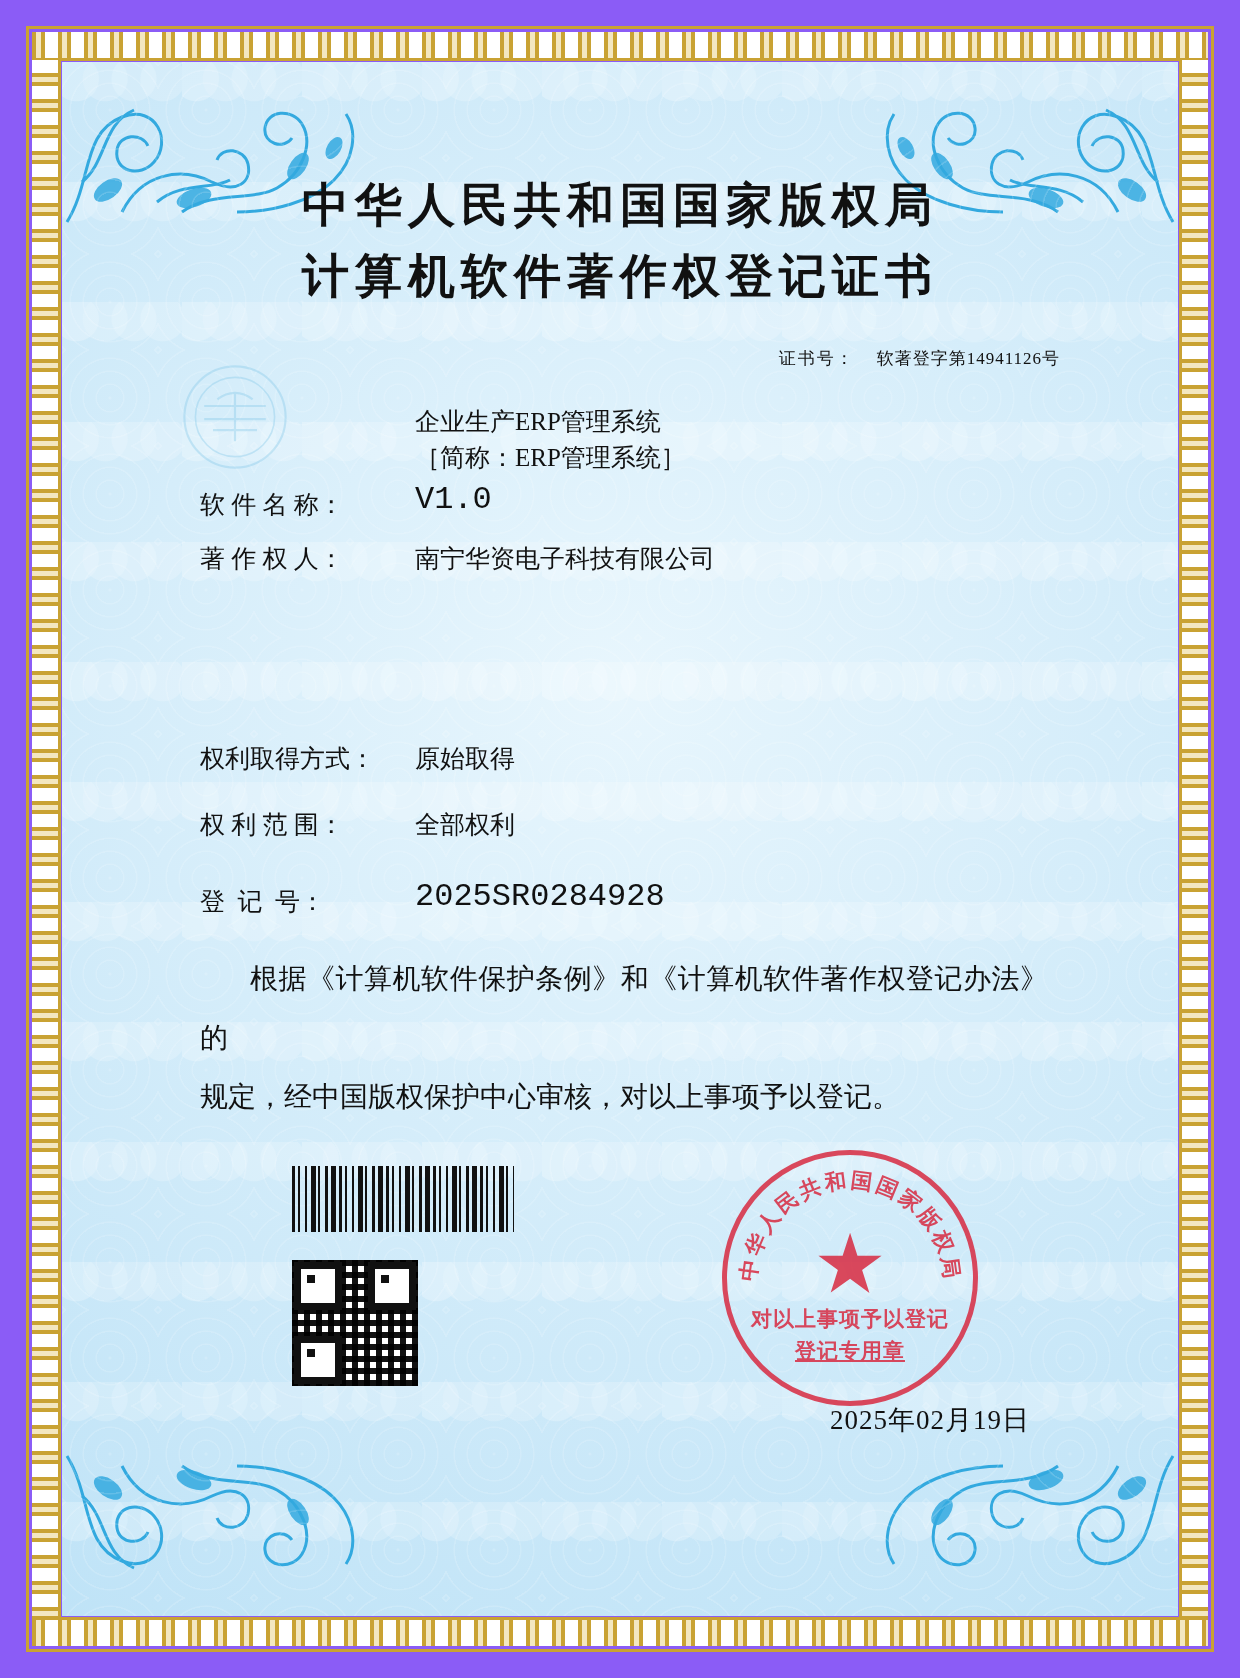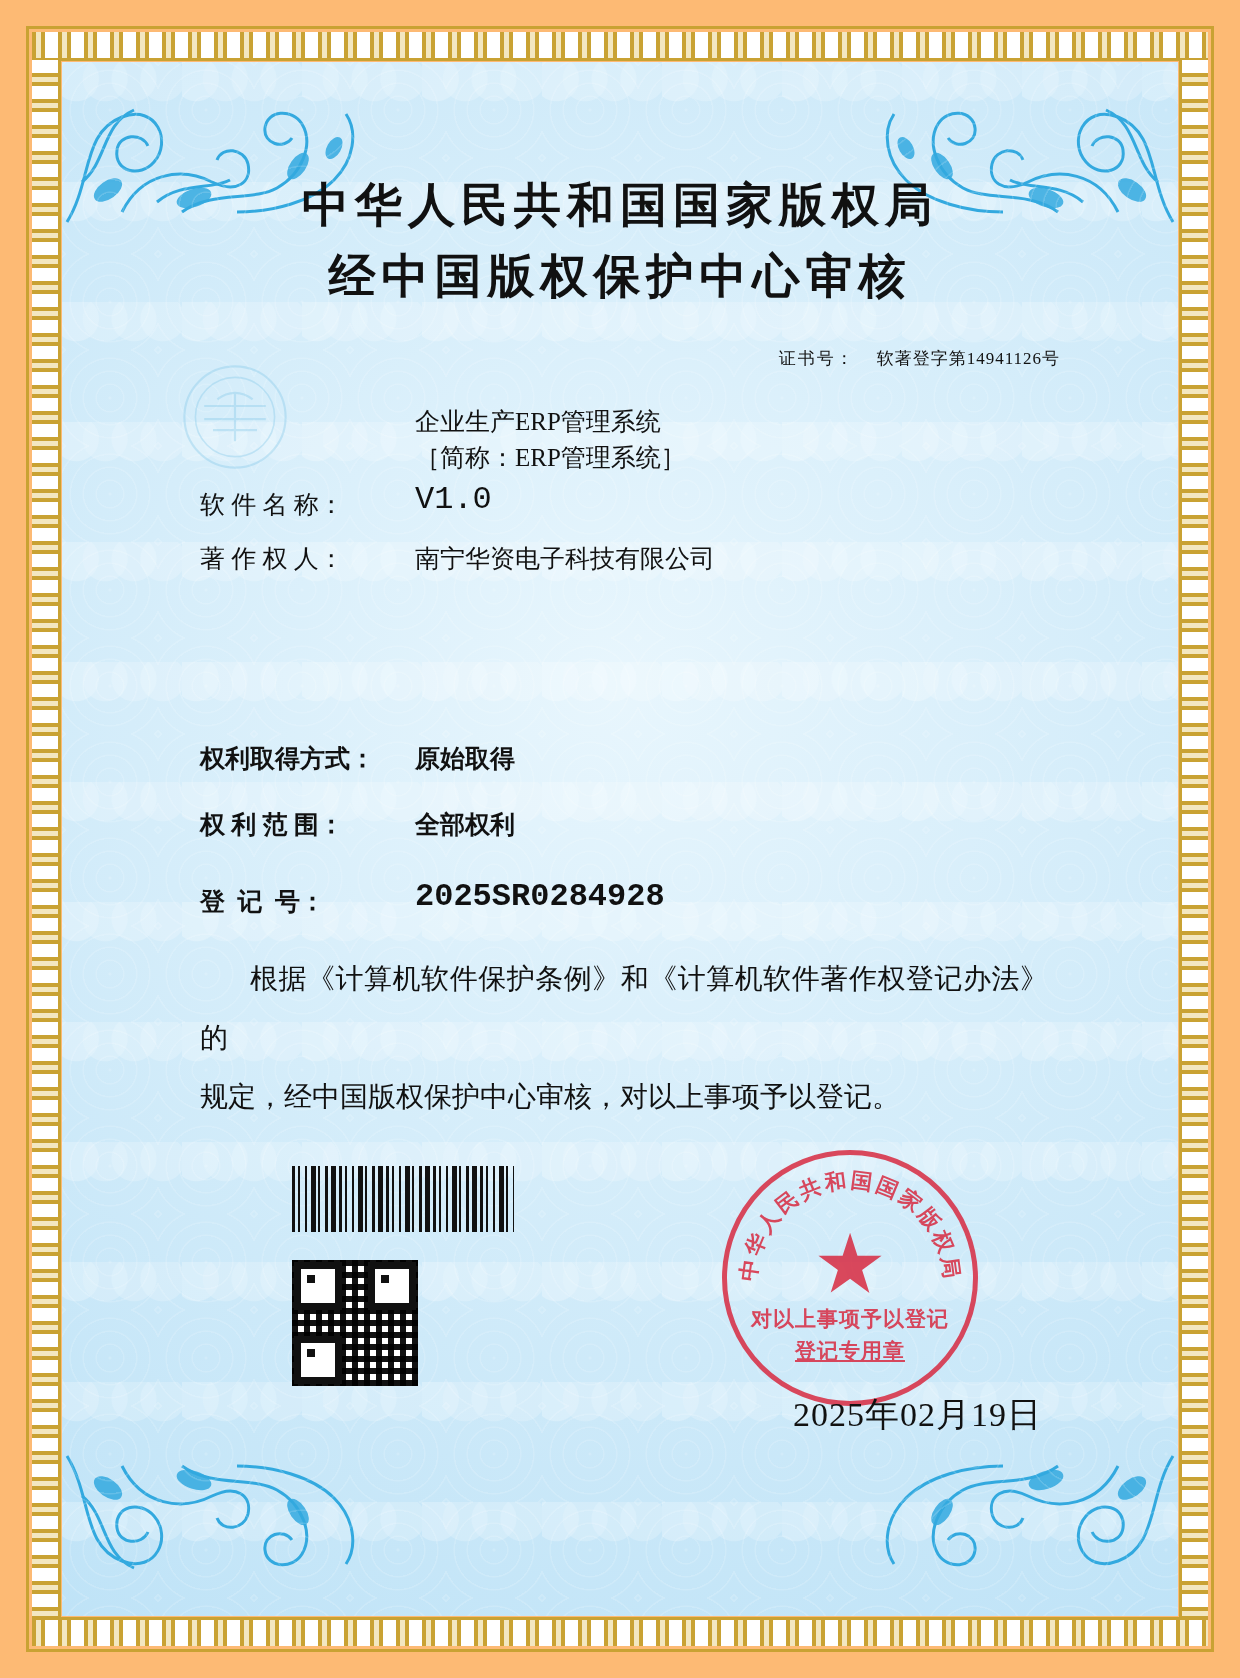--- a/index.html
+++ b/index.html
@@ -9,21 +9,21 @@
   }
   body {
     font-family: "Liberation Serif", "DejaVu Serif", serif;
   }
 
   .certificate {
     position: relative;
     width: 1240px;
     height: 1678px;
     box-sizing: border-box;
-    background: #fdba74;
+    background: #8b5cf6;
     overflow: hidden;
   }
 
   
   .border-outer {
     position: absolute;
     left: 26px; top: 26px; right: 26px; bottom: 26px;
     border: 3px solid #c9a233;
     box-sizing: border-box;
   }
@@ -165,21 +165,21 @@
   }
   .field-value {
     flex: 1;
   }
   .field-value .sub { display: block; }
   .mono { font-family: "Liberation Mono", "DejaVu Sans Mono", monospace; font-size: 32px; }
 
   .spacer-block { height: 112px; }
 
   .fields-2 { padding-left: 86px; }
-  .fields-2 .field-row { margin-bottom: 30px; font-weight: bold; }
+  .fields-2 .field-row { margin-bottom: 30px; }
 
   .statement {
     margin-top: 26px;
     padding: 0 78px 0 86px;
     font-size: 28px;
     line-height: 2.1;
     color: #111;
     text-align: justify;
   }
   .statement p { margin: 0; }
@@ -261,23 +261,23 @@
     text-align: center;
     font-size: 21px;
     font-weight: bold;
     letter-spacing: 1px;
   }
   .seal .line1 { top: 150px; }
   .seal .line2 { top: 182px; text-decoration: underline; }
 
   .issue-date {
     position: absolute;
-    right: 84px;
+    right: 96px;
     bottom: 28px;
-    font-size: 34px;
+    font-size: 27px;
     color: #111;
     letter-spacing: 1px;
   }
 
   .bottom-area {
     position: relative;
     height: 300px;
   }
 
   .watermark-emblem {
@@ -366,21 +366,21 @@
       <circle cx="50" cy="50" r="46" fill="none" stroke="#7fc6e8" stroke-width="2"></circle>
       <circle cx="50" cy="50" r="36" fill="none" stroke="#7fc6e8" stroke-width="1.5"></circle>
       <path d="M22 40 H78 M22 52 H78 M30 62 H70 M50 28 V72" stroke="#7fc6e8" stroke-width="2" fill="none"></path>
       <path d="M34 34 C44 26, 56 26, 66 34" stroke="#7fc6e8" stroke-width="2" fill="none"></path>
     </svg>
 
     <div class="content">
 
       <div class="title-block">
         <div class="title-line">中华人民共和国国家版权局</div>
-        <div class="title-line">经中国版权保护中心审核</div>
+        <div class="title-line">计算机软件著作权登记证书</div>
       </div>
 
       <div class="cert-no">
         <span class="label">证书号：</span><span class="value">软著登字第14941126号</span>
       </div>
 
       <div class="fields">
         <div class="field-row">
           <div class="field-label">软 件 名 称：</div>
           <div class="field-value">

